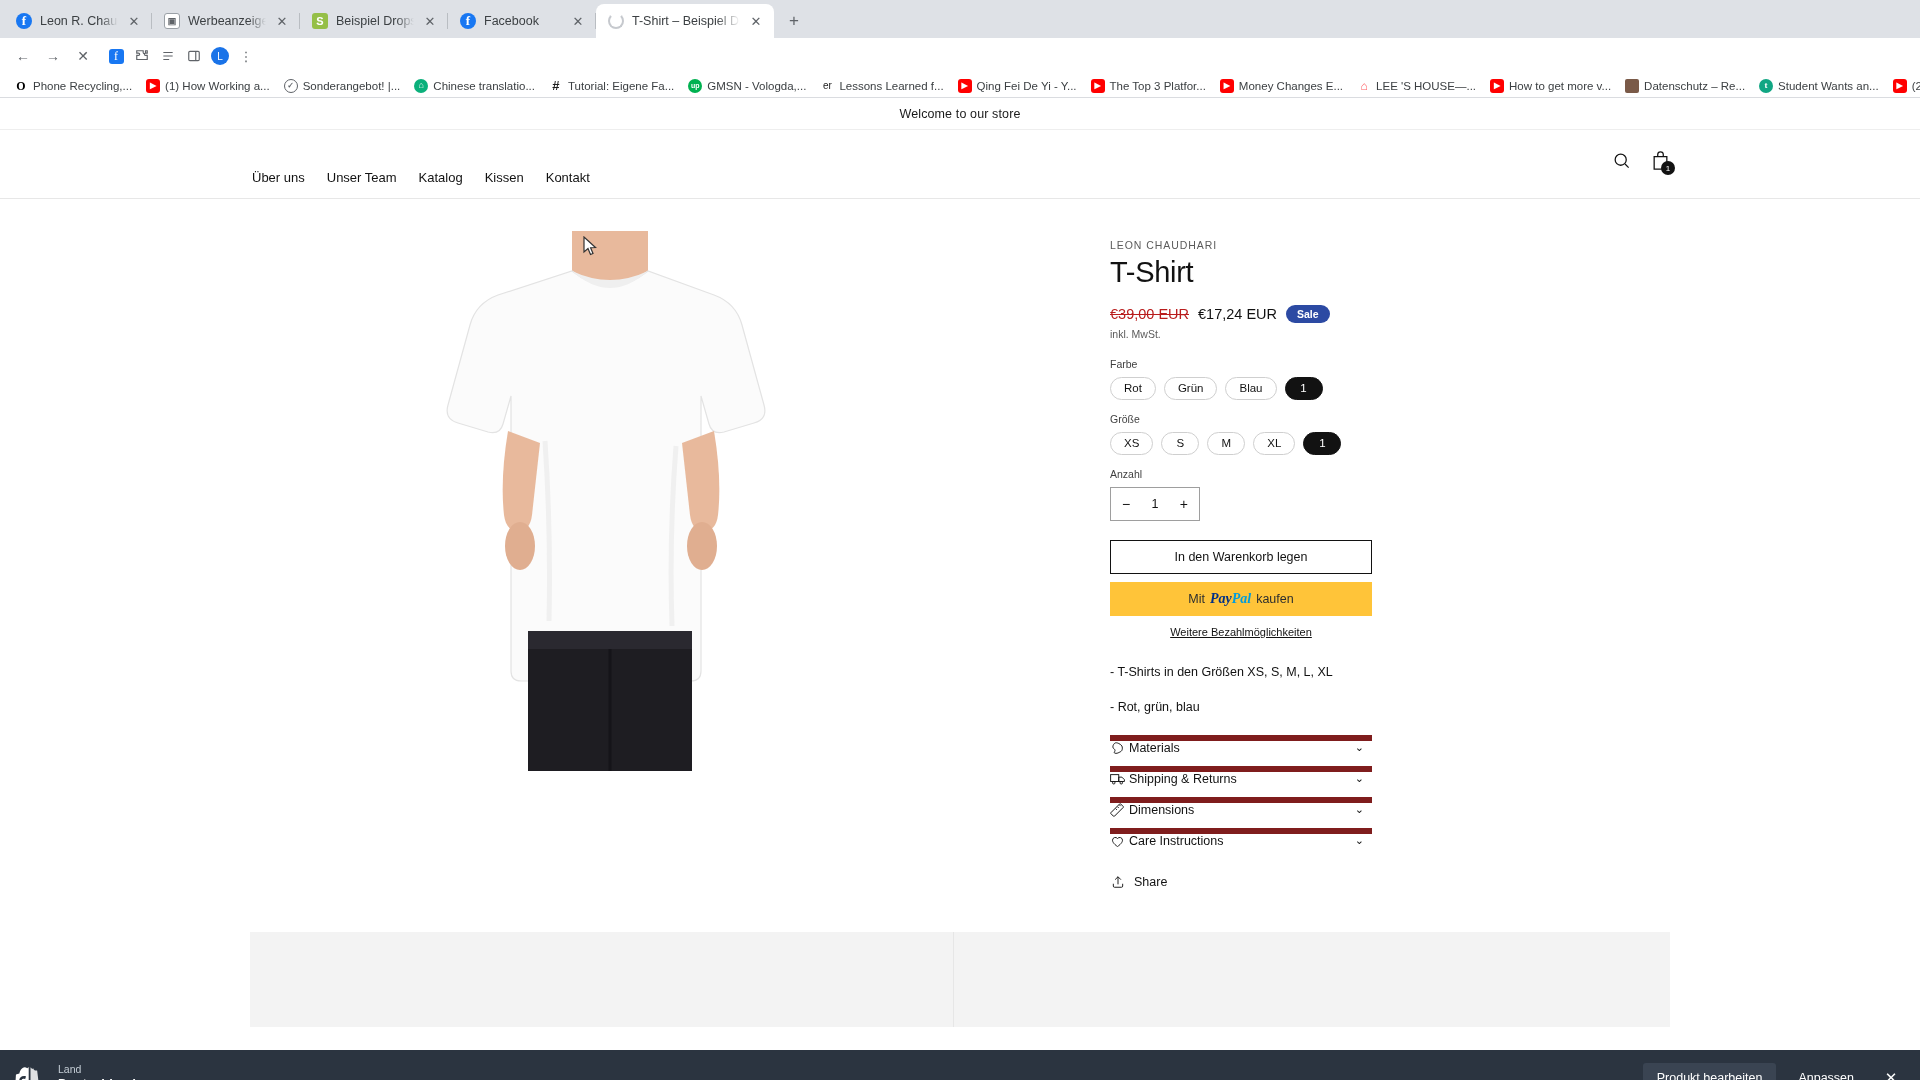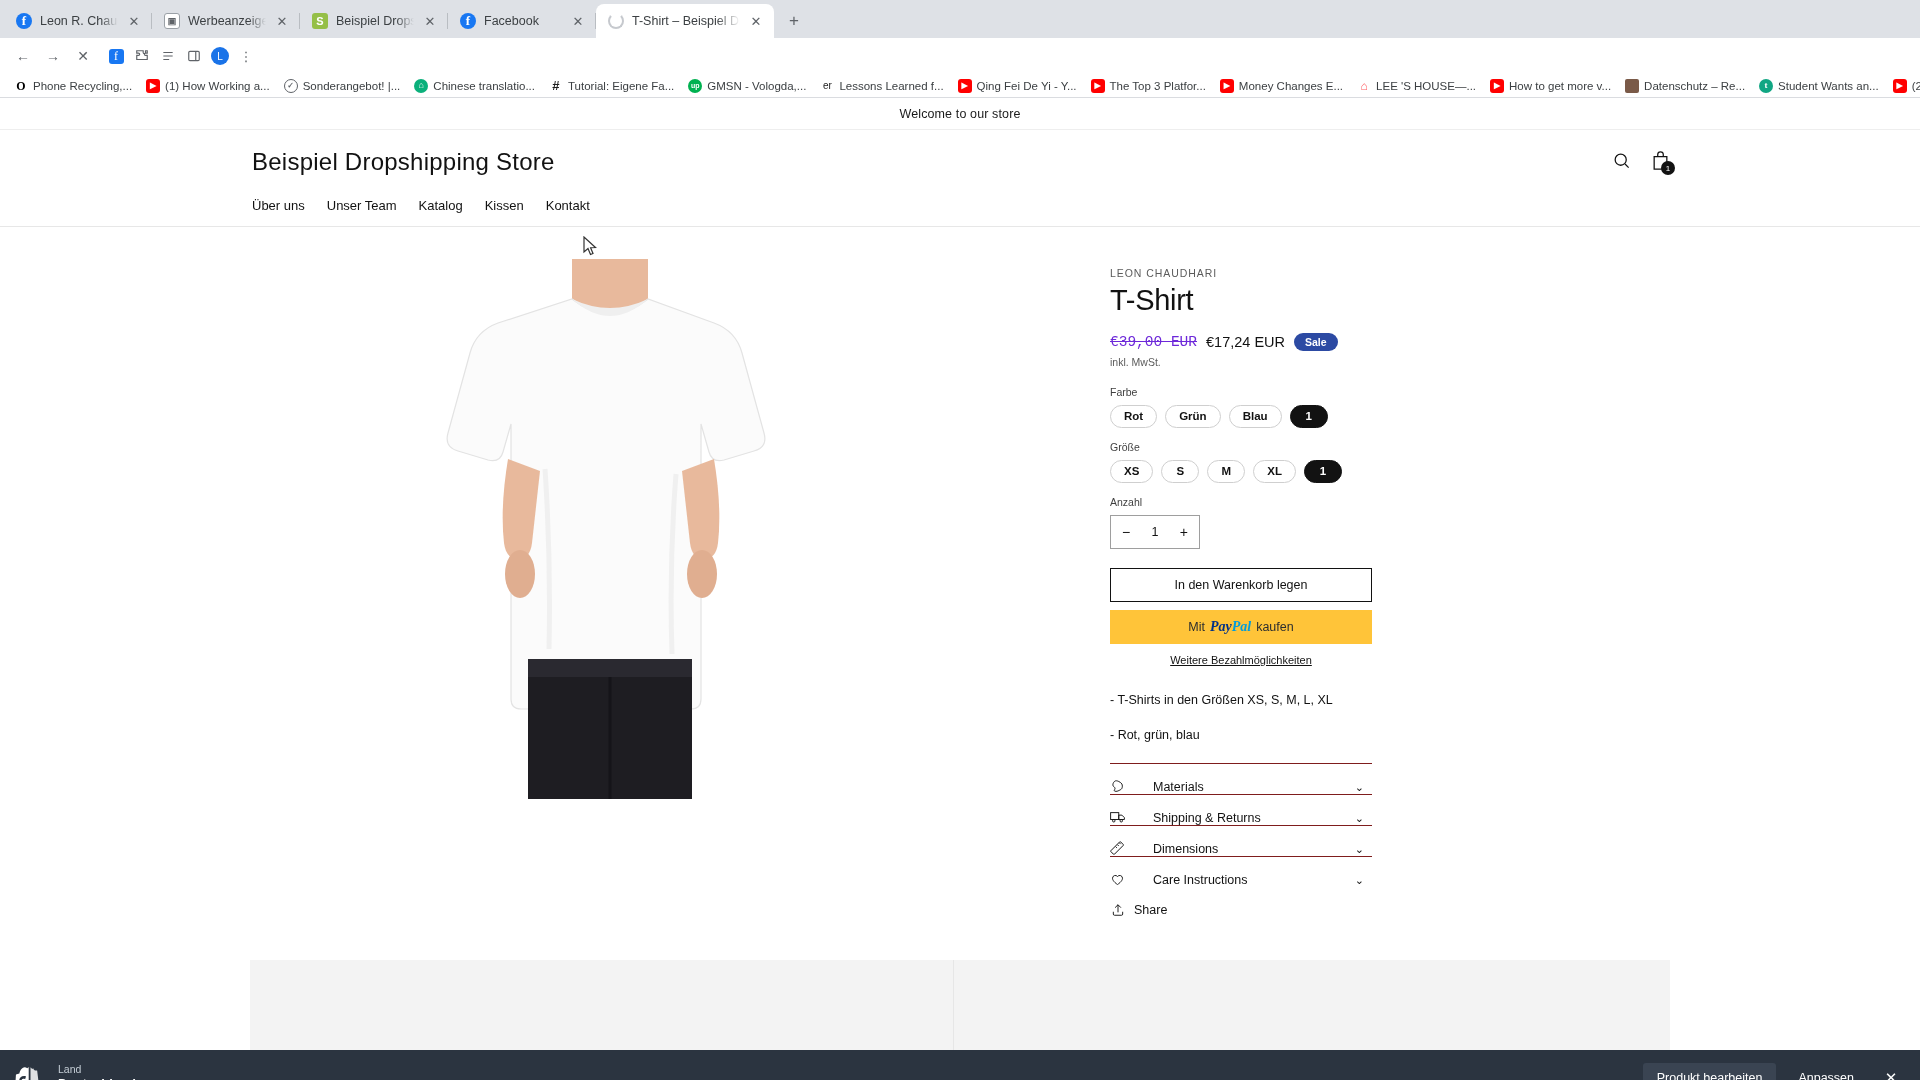--- a/index.html
+++ b/index.html
@@ -225,39 +225,38 @@
     font-size: 10.5px; letter-spacing: .09em;
     text-transform: uppercase; color: #5b5b5b;
     margin-bottom: 6px;
   }
   .prod-title {
     font-size: 29px; font-weight: 400; color: #121212;
     letter-spacing: -.01em; line-height: 1.1;
     margin-bottom: 16px;
   }
   .price-row { display:flex; align-items:center; gap:9px; margin-bottom:5px;}
-  .price-old { font-size: 14.5px; color:#6d28d9; text-decoration: line-through; font-family: Liberation Mono, monospace; }
+  .price-old { font-size: 14.5px; color:#b91c1c; text-decoration: line-through; }
   .price-new { font-size: 14.5px; color:#121212; }
   .badge-sale {
     background:#2c4aa3; color:#fff;
     font-size:10.5px; font-weight:600;
     padding: 3px 11px; border-radius: 20px;
   }
   .tax-note { font-size:10.5px; color:#5b5b5b; margin-bottom:18px;}
 
   .opt-label { font-size:10.5px; color:#3f3f3f; margin-bottom:7px;}
   .pill-row { display:flex; gap:8px; margin-bottom:13px;}
   .pill {
     min-width: 38px; height: 23px;
     border: 1px solid #cfcfcf; border-radius: 20px;
     display:flex;align-items:center;justify-content:center;
     font-size: 11.5px; color:#121212;
     padding: 2px 13px;
     background:#fff;
-    font-weight:bold;
   }
   .pill.selected { background:#121212; color:#fff; border-color:#121212; }
 
   .qty-box {
     width: 90px; height: 34px;
     border: 1px solid #9e9e9e;
     display:flex; align-items:center; justify-content:space-between;
     padding: 0 11px;
     margin-bottom: 19px;
   }
@@ -283,23 +282,23 @@
   .pp-logo { font-family:"Liberation Serif", serif; font-weight:700; font-size:14px; font-style:italic;}
   .pp-logo .p1 { color:#003087; }
   .pp-logo .p2 { color:#009cde; }
   .more-pay {
     text-align:center; font-size:11px; color:#121212;
     text-decoration: underline; margin-bottom: 26px;
   }
   .desc-line { font-size:12.5px; color:#121212; margin-bottom: 18px; line-height:1.4;}
 
   .acc {
-    border-top: 1px solid #7f1d1d;
+    border-top: 6px solid #7f1d1d;
     height: 31px;
-    display:flex; align-items:flex-end; gap:28px;
+    display:flex; align-items:flex-start; gap:4px;
     font-size: 12.5px; color:#121212;
     position: relative;
   }
   .acc:last-of-type { border-bottom: 1px solid #e4e4e4; }
   .acc .chev { position:absolute; right: 8px; color:#121212; font-size:11px;}
   .acc-ico { width:15px; height:15px; display:flex;align-items:center;justify-content:center;}
   .share-row {
     display:flex; align-items:center; gap:9px;
     font-size:12.5px; color:#121212;
     margin-top: 16px;
@@ -486,21 +485,20 @@
       </div>
 
   </div>
 
   <div id="page">
 
     <div class="announce">Welcome to our store</div>
 
     <div class="store-header">
       <div class="sh-inner">
-        <div class="store-title">Beispiel Dropshipping Store</div>
 
         <div class="header-actions">
           <div class="hdr-ico">
             <svg width="19" height="19" viewBox="0 0 24 24" fill="none" stroke="#121212" stroke-width="1.6">
                 <circle cx="11" cy="11" r="7"></circle>
                 <path d="M16.5 16.5L21 21"></path>
               </svg>
           </div>
           <div class="hdr-ico">
             <svg width="19" height="21" viewBox="0 0 24 26" fill="none" stroke="#121212" stroke-width="1.6">

